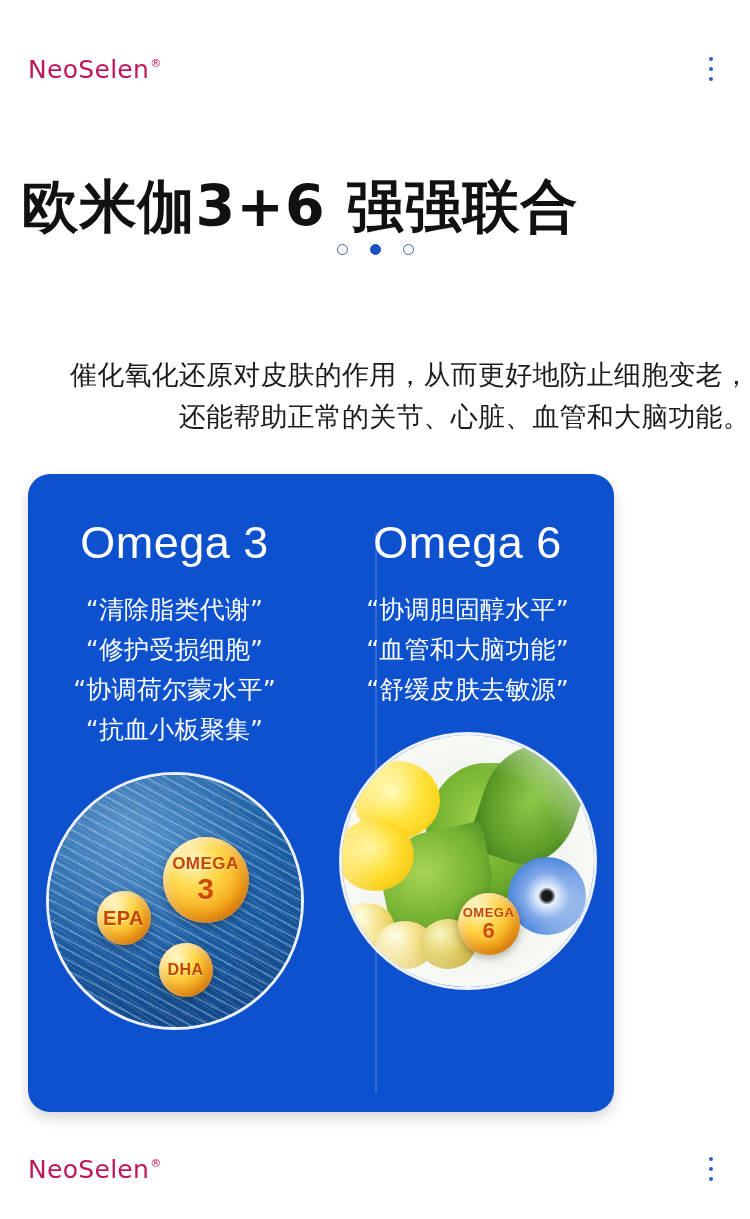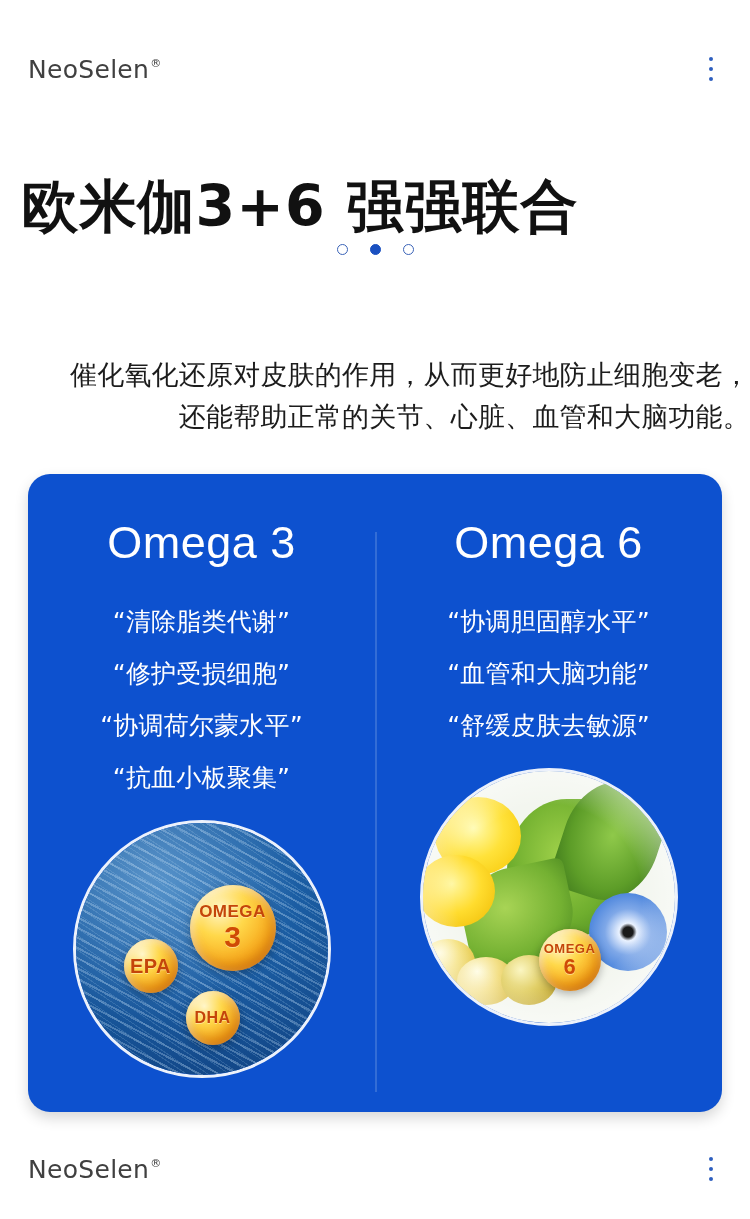--- a/index.html
+++ b/index.html
@@ -28,21 +28,21 @@
     padding: 0 28px;
     box-sizing: border-box;
   }
   .brandbar.header { top: 40px; }
   .brandbar.footer { top: 1140px; }
 
   .logo {
     font-family: "DejaVu Sans", sans-serif;
     font-size: 25px;
     font-weight: 400;
-    color: #404040;
+    color: #be185d;
     letter-spacing: 0.3px;
     line-height: 1;
     display: inline-flex;
     align-items: flex-start;
     white-space: nowrap;
   }
   .logo .reg {
     font-size: 11px;
     line-height: 1;
     position: relative;
@@ -125,21 +125,21 @@
     letter-spacing: 0.2px;
   }
   .desc .l1 { display: block; }
   .desc .l2 { display: block; }
 
   
   .card {
     position: absolute;
     left: 28px;
     top: 474px;
-    width: 694px;
+    width: 586px;
     height: 638px;
     background: #0d51cf;
     border-radius: 22px;
     box-shadow: 0 6px 14px rgba(0, 0, 0, 0.16);
     overflow: hidden;
   }
   .card-divider {
     position: absolute;
     left: 347px;
     top: 58px;
@@ -178,21 +178,20 @@
     text-align: center;
   }
   .feature-list li {
     font-family: "DejaVu Sans", sans-serif;
     font-size: 25px;
     font-weight: 400;
     color: #ffffff;
     line-height: 40px;
     letter-spacing: 0.2px;
     white-space: nowrap;
-    margin-top: 12px;
   }
 
   
   .circle {
     position: relative;
     width: 258px;
     height: 258px;
     border-radius: 50%;
     margin-top: 22px;
     overflow: hidden;

